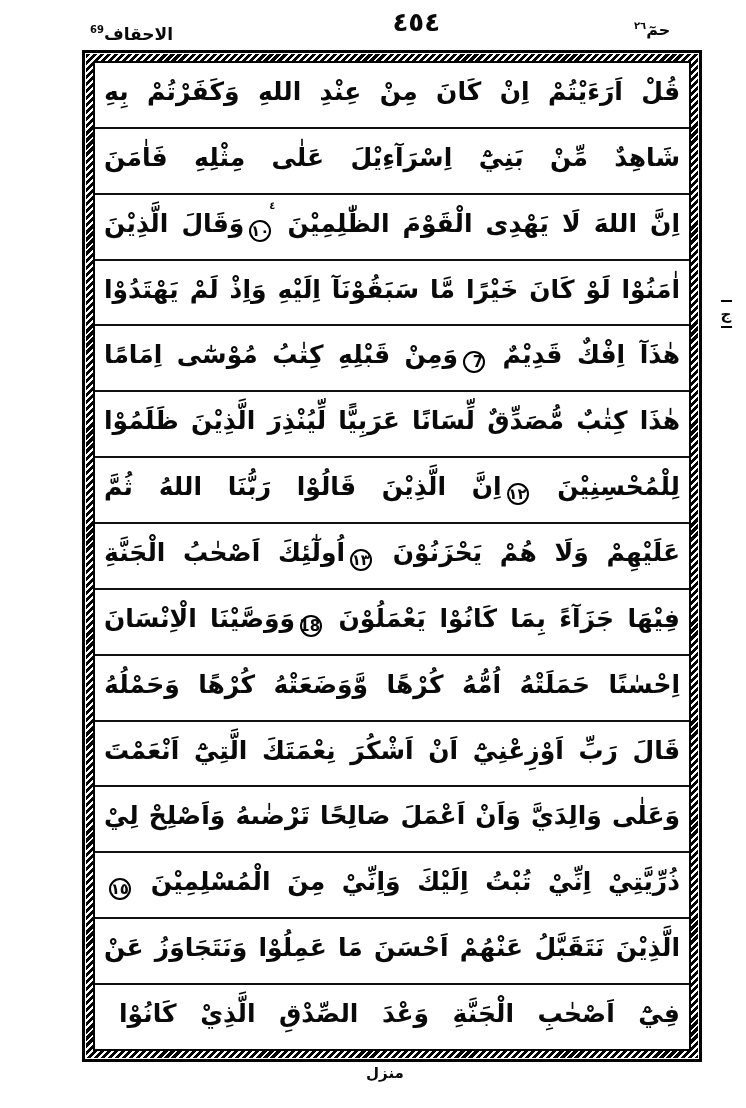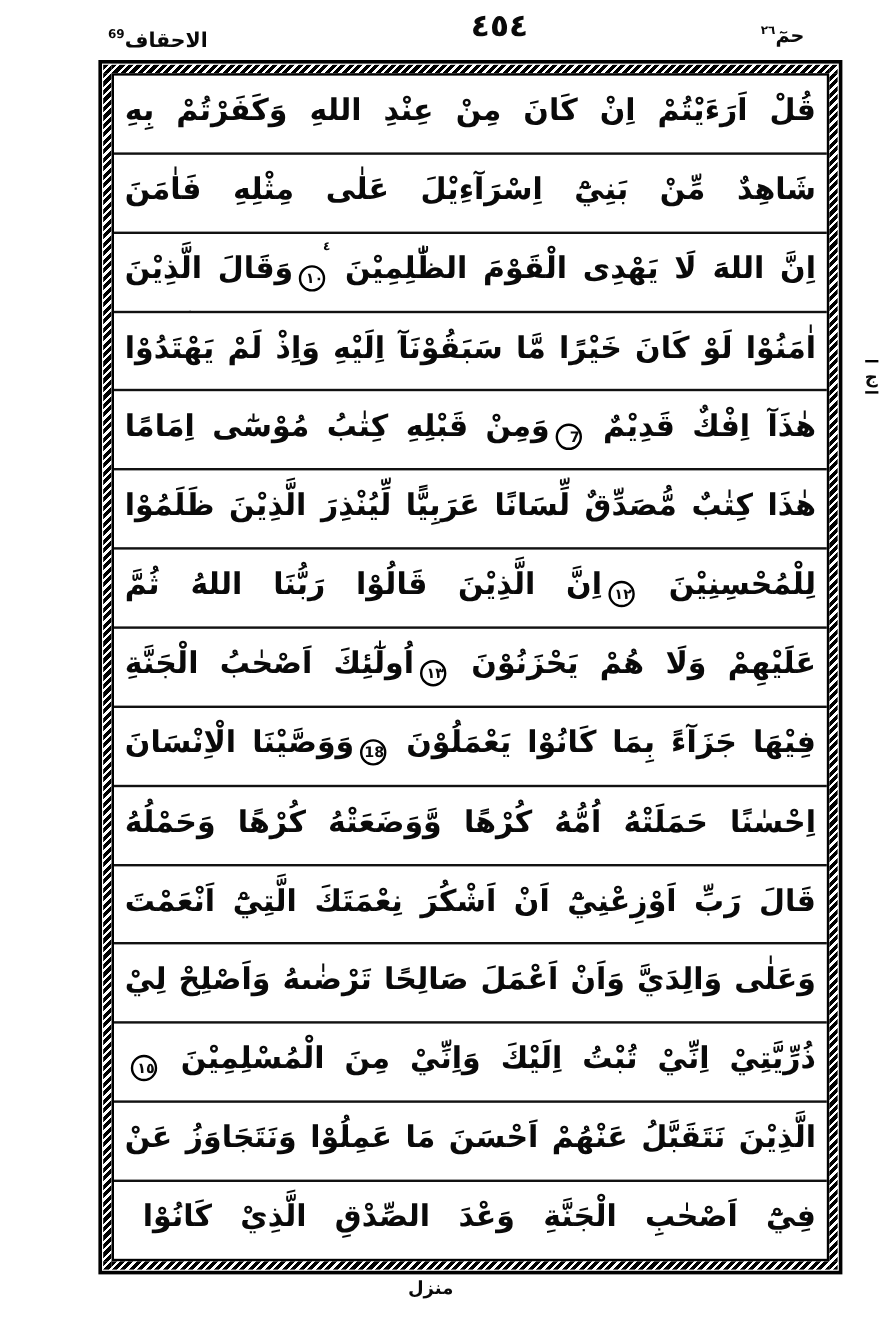--- a/index.html
+++ b/index.html
@@ -49,36 +49,36 @@
   .qline:last-child{border-bottom:none;padding-left:24px;}
 
   
   .ayah-wrap{
     position:relative;display:inline-block;width:24px;height:24px;
     vertical-align:middle;margin:0 3px;line-height:normal;
   }
   .ayah-circle{
     display:inline-block;width:22px;height:22px;box-sizing:border-box;
     border:2px solid #000;border-radius:50%;
-    font-size:12px;line-height:18px;text-align:left;font-weight:bold;
+    font-size:15px;line-height:18px;text-align:left;font-weight:bold;
   }
   .ayah-sup{
     position:absolute;top:-12px;right:-4px;font-size:10px;line-height:10px;
     font-weight:bold;
   }
 
   
   .margin-note{
     position:absolute;left:714px;top:300px;width:24px;
     display:flex;flex-direction:column;align-items:center;gap:3px;
     font-size:15px;font-weight:bold;
   }
   .margin-note .dash{width:11px;border-top:2px solid #000;height:0;}
   .catchword{
-    position:absolute;left:340px;top:1064px;width:90px;text-align:left;
+    position:absolute;left:340px;top:1064px;width:90px;text-align:center;
     font-size:15px;font-weight:bold;direction:rtl;
   }
 </style>
 </head>
 <body>
 
 <div class="surah-label">
   <span>الاحقاف</span><span class="sup">69</span>
 </div>
 

